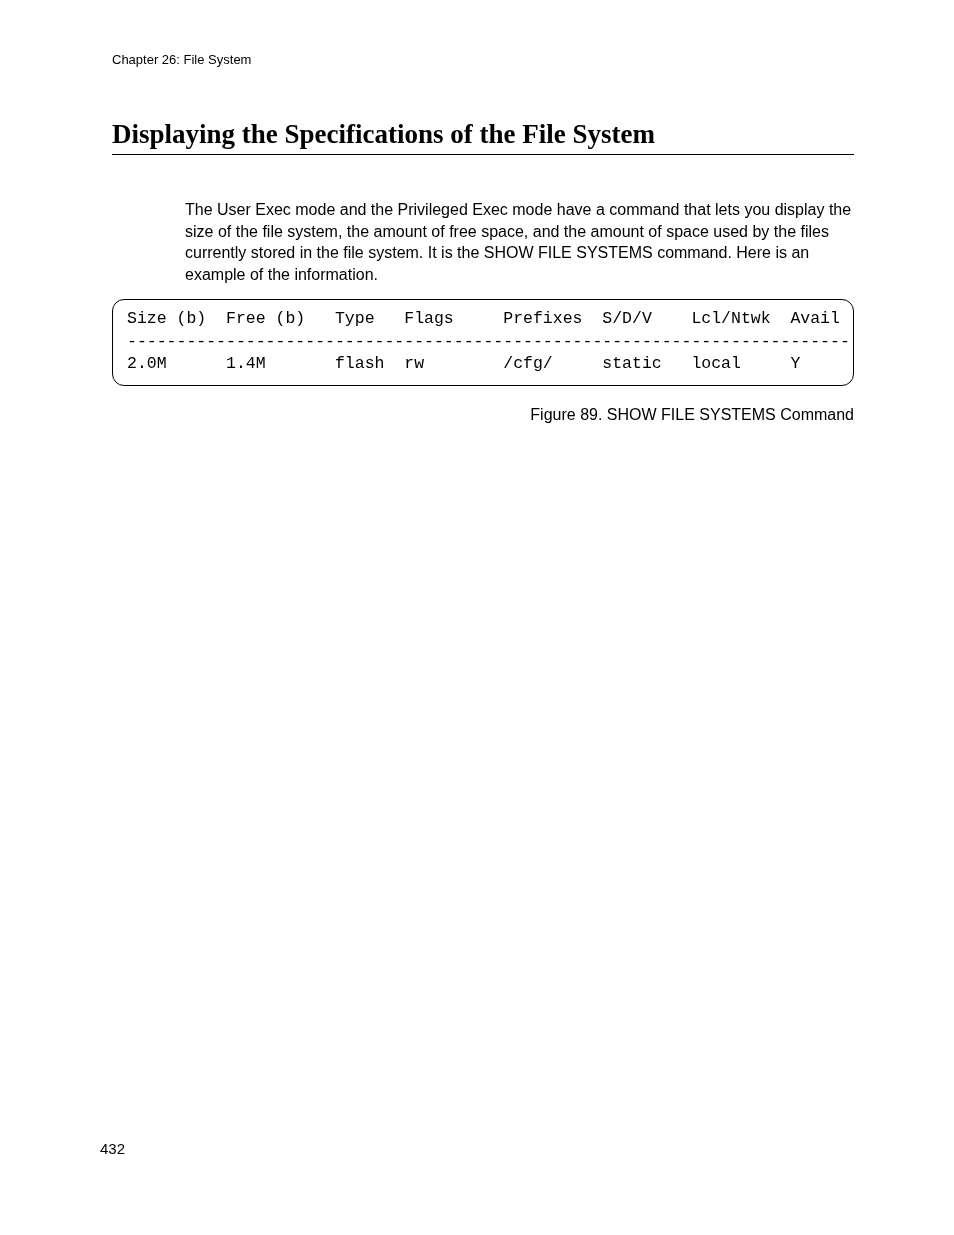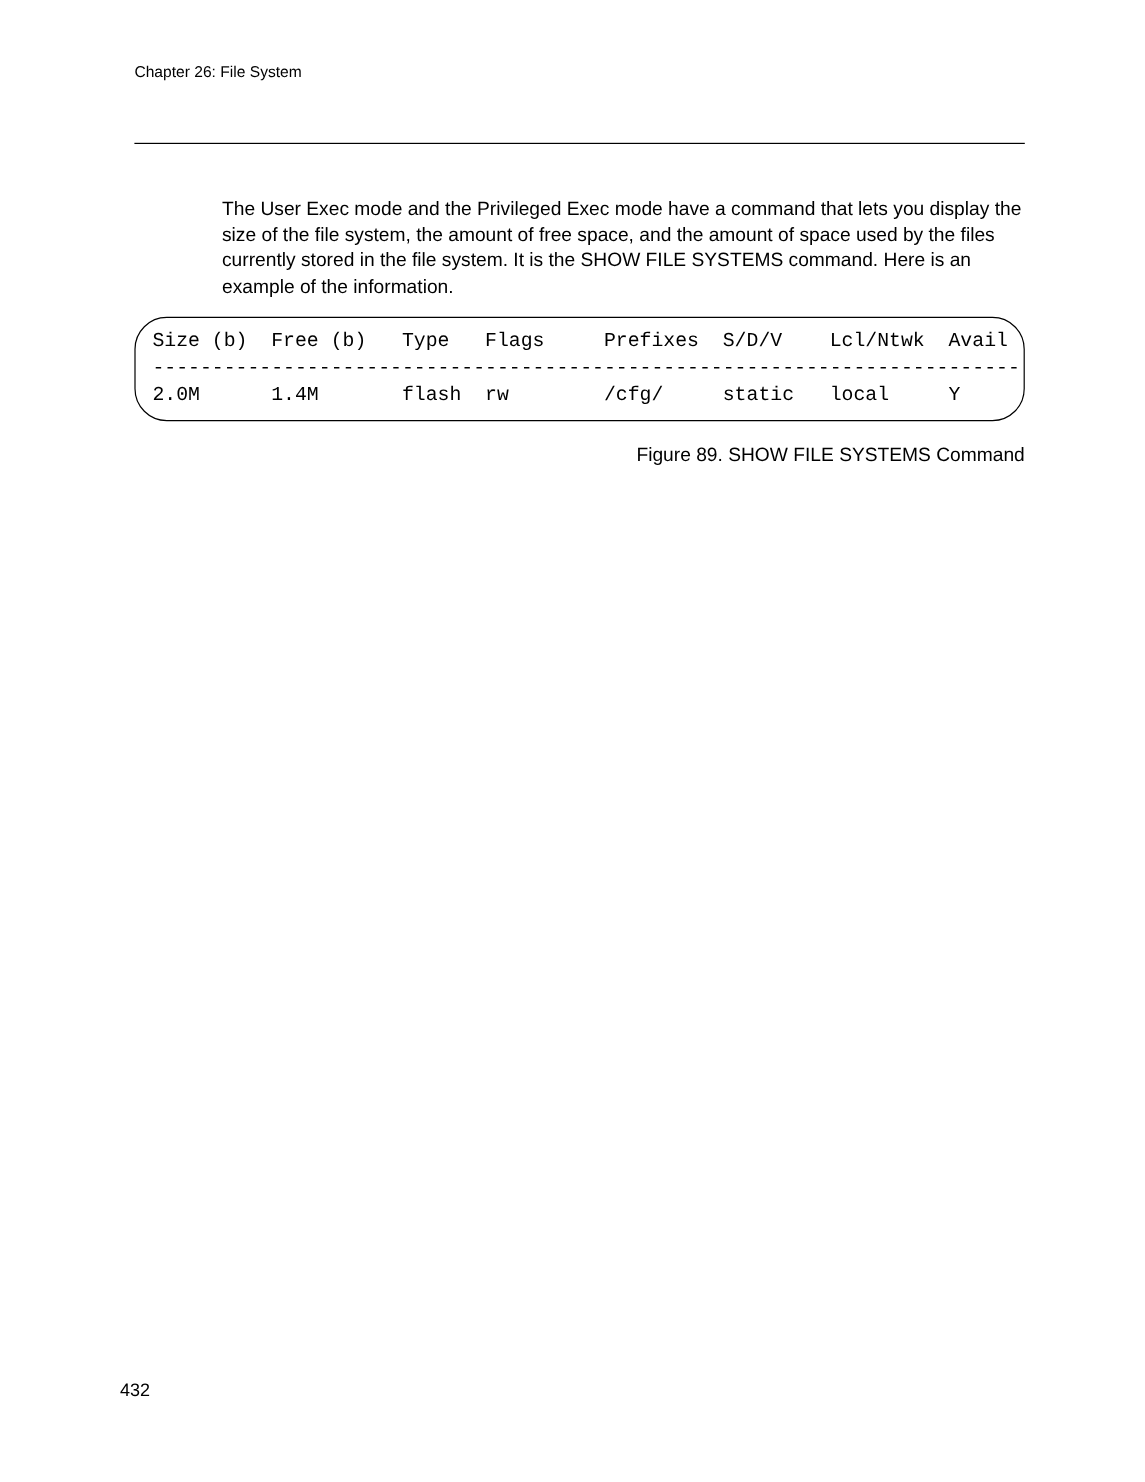--- a/index.html
+++ b/index.html
@@ -48,47 +48,48 @@
   }
   .figure-caption {
     text-align: right;
     font-size: 16px;
     margin: 20px 0 16px 0;
     margin-left: 180px;
   }
   .term-box {
     position: relative;
     border: 1.5px solid #000;
-    border-radius: 27px;
+    border-radius: 12px;
     padding: 8px 14px 10px 14px;
     font-family: "Courier New", Courier, monospace;
     font-size: 16.5px;
     line-height: 1.35;
     white-space: pre;
     overflow: hidden;
   }
   .cmd-line {
     font-family: "Courier New", Courier, monospace;
     font-size: 16px;
     margin: 6px 0 0 0;
   }
   .page-number {
     position: absolute;
     left: 100px;
-    bottom: 68px;
+    bottom: 78px;
     font-size: 15px;
   }
 </style>
 </head>
 <body>
 
 <div class="page">
   <div class="running-header">Chapter 26: File System</div>
 
   <div class="heading-block">
+    <h1 class="section-heading">Displaying the Specifications of the File System</h1>
     <hr class="heading-rule">
   </div>
 
   <div class="body-text">
     <p class="para">The User Exec mode and the Privileged Exec mode have a command that lets you display the size of the file system, the amount of free space, and the amount of space used by the files currently stored in the file system. It is the SHOW FILE SYSTEMS command. Here is an example of the information.</p>
   </div>
 
   <div class="figure-wrap">
     <div class="term-box"><span>Size (b)  Free (b)   Type   Flags     Prefixes  S/D/V    Lcl/Ntwk  Avail</span>
 <span>-------------------------------------------------------------------------</span>

